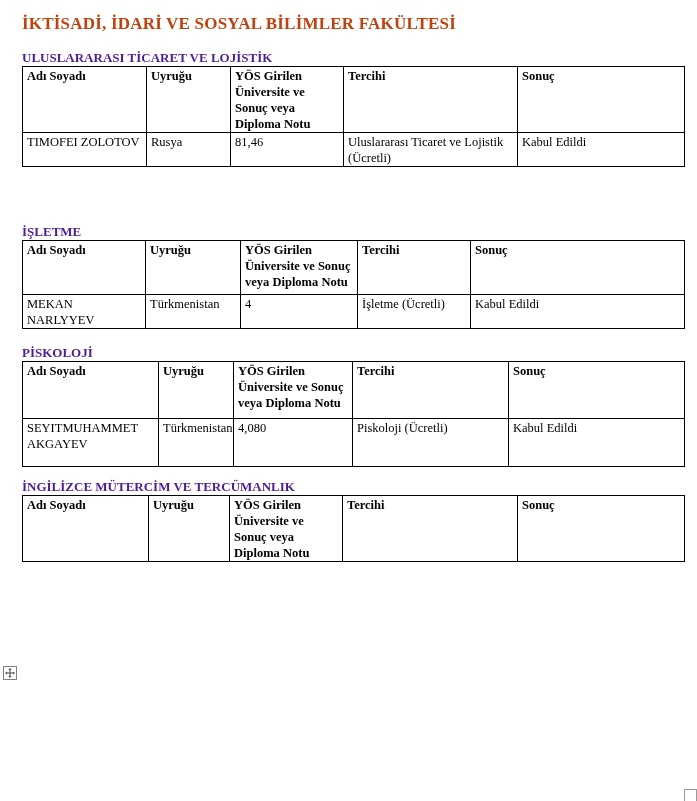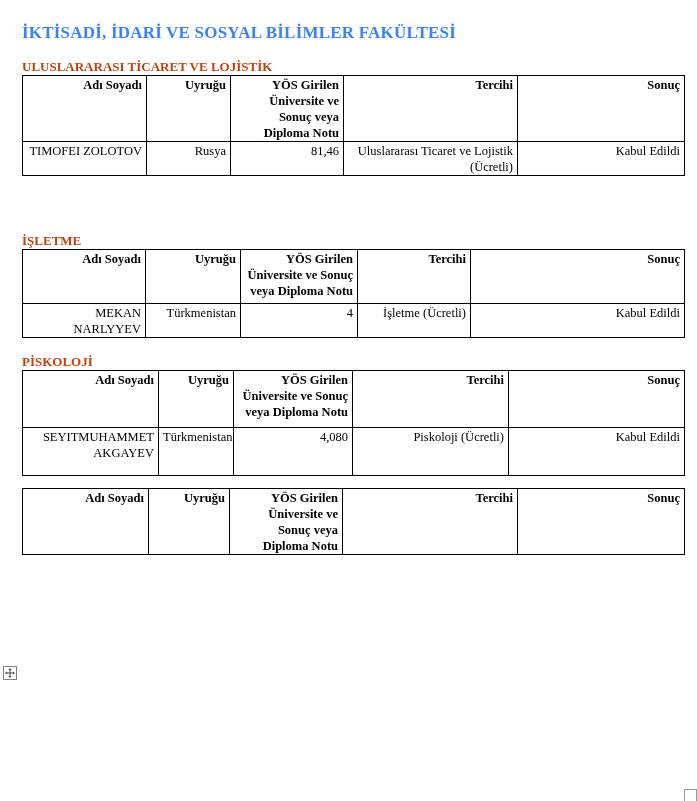--- a/index.html
+++ b/index.html
@@ -3,35 +3,35 @@
 <meta charset="utf-8">
 <style>
   html,body{margin:0;padding:0;}
   body{
     width:697px;height:801px;background:#ffffff;color:#000;
     font-family:"Liberation Serif","DejaVu Serif",serif;
     overflow:hidden;
   }
   .page{position:relative;width:697px;height:801px;}
   .doc-title{
-    margin:0 8px 0 22px;padding-top:22px;
-    font-size:17px;line-height:21px;font-weight:bold;color:#3b82f6;
+    margin:0 8px 0 22px;padding-top:13px;
+    font-size:17px;line-height:21px;font-weight:bold;color:#c2410c;
     letter-spacing:.2px;
   }
   .sec{margin-left:22px;}
-  .sec-heading{margin:0;font-size:13px;line-height:15px;font-weight:bold;color:#c2410c;}
+  .sec-heading{margin:0;font-size:13px;line-height:15px;font-weight:bold;color:#4c1d95;}
   .sec1{margin-top:16px;}
   .sec2{margin-top:57px;}
   .sec3{margin-top:16px;}
   .sec4{margin-top:12px;}
   table.grid{
     table-layout:fixed;border-collapse:collapse;width:662px;margin-top:1px;
   }
   table.grid th,table.grid td{
-    border:1px solid #000;vertical-align:top;text-align:right;
+    border:1px solid #000;vertical-align:top;text-align:left;
     font-size:12.5px;line-height:16px;padding:1px 4px 0 4px;
     overflow:visible;word-wrap:normal;
   }
   table.grid th{font-weight:bold;}
   .caret{
     display:inline-block;width:1.5px;height:14px;background:#000;
     vertical-align:text-bottom;margin-left:0px;
   }
   .move-handle{
     position:absolute;left:3px;top:666px;width:14px;height:14px;
@@ -132,20 +132,21 @@
         <td>Türkmenistan</td>
         <td>4,080</td>
         <td>Piskoloji (Ücretli)</td>
         <td>Kabul Edildi</td>
       </tr>
     </tbody>
       </table>
   </div>
 
   <div class="sec sec4">
+    <h2 class="sec-heading">İNGİLİZCE MÜTERCİM VE TERCÜMANLIK</h2>
     <table class="grid">
       <colgroup>
         <col style="width:126px">
           <col style="width:81px">
           <col style="width:113px">
           <col style="width:175px">
           <col style="width:167px">
       </colgroup>
       <tbody>
           <tr style="height:57px">

